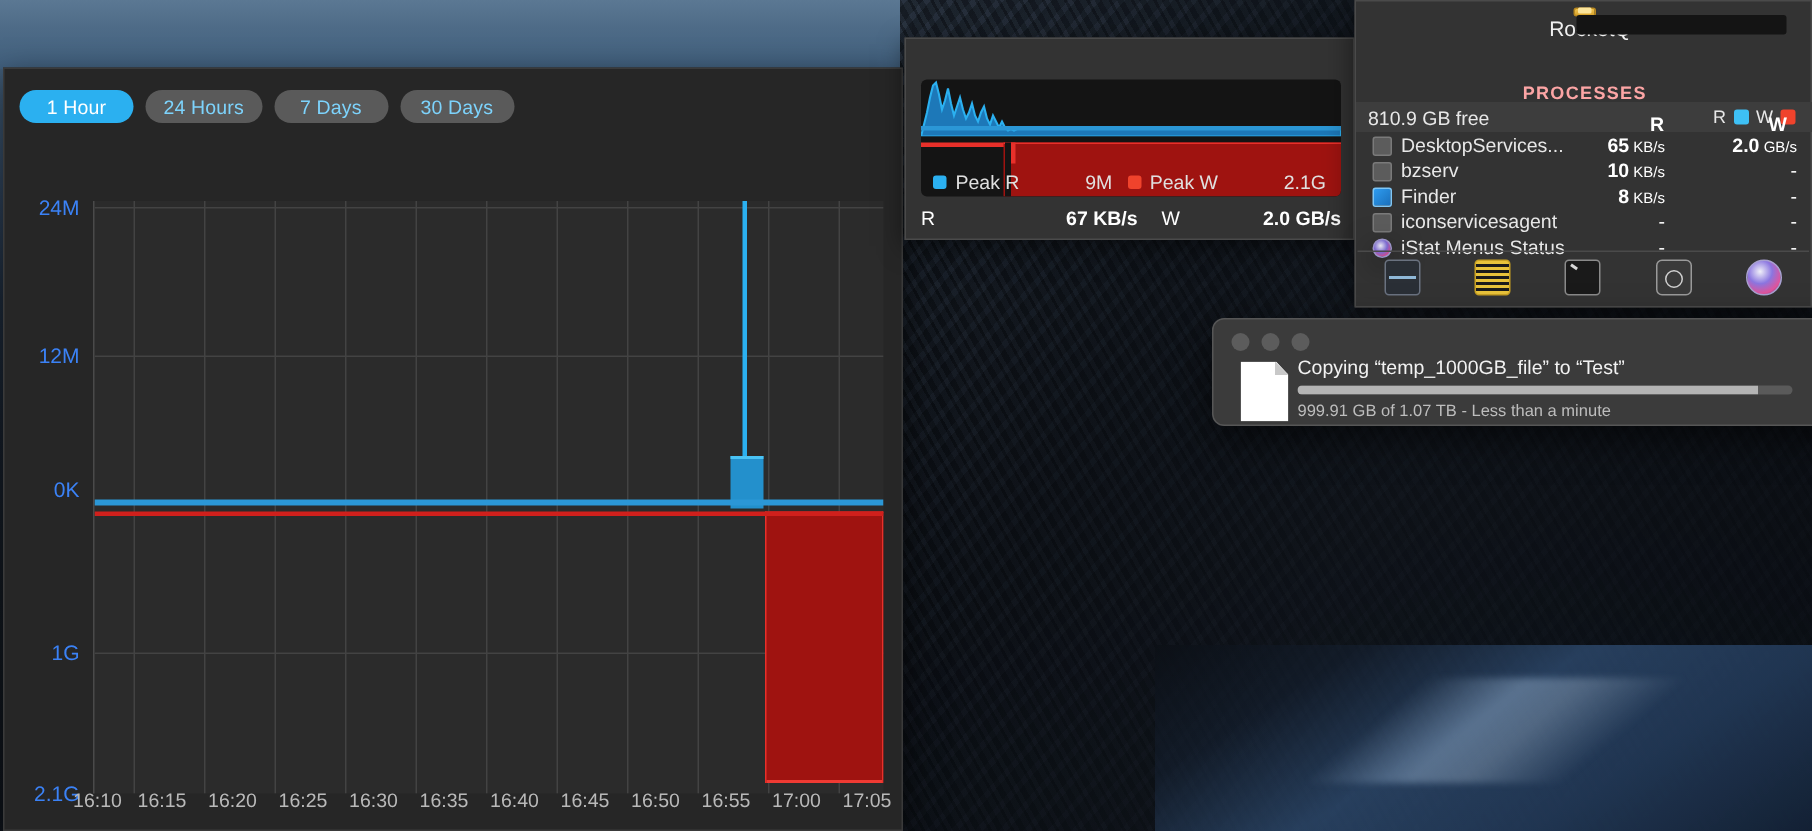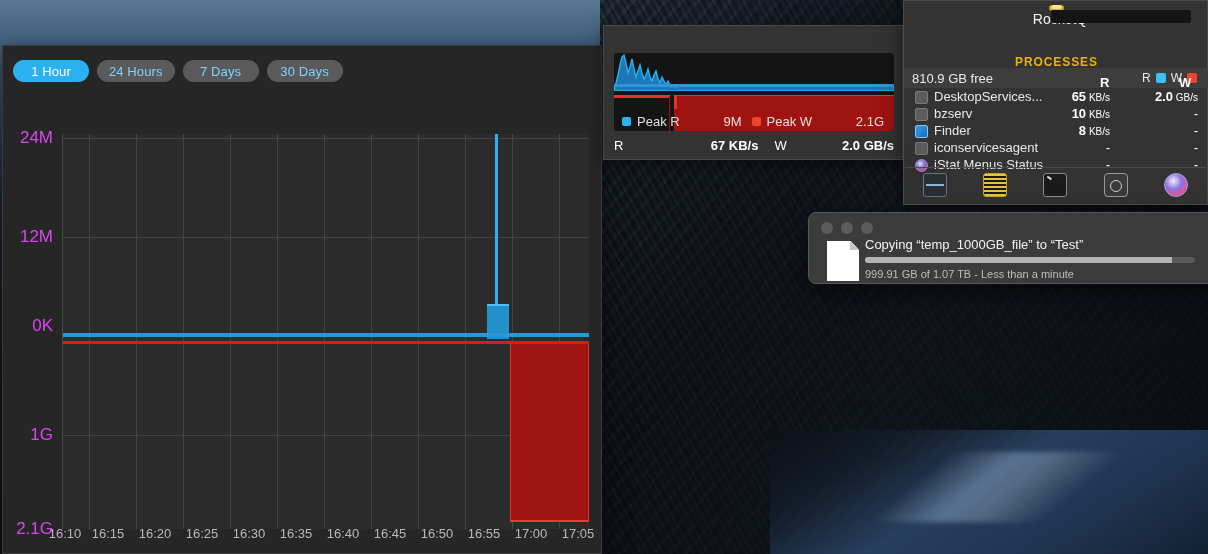--- a/index.html
+++ b/index.html
@@ -70,21 +70,21 @@
     box-sizing: border-box;
     letter-spacing: 0.1px;
   }
   .range-btn.active { background: #2bb0f0; color: #ffffff; }
 
   .plot-wrap {
     position: absolute; left: 0; top: 78px; width: 600px; height: 431px;
   }
   .y-labels {
     position: absolute; left: 0; top: 0; width: 56px; height: 415px;
-    color: #d946ef; font-size: 17px;
+    color: #3b82f6; font-size: 14px;
   }
   .y-lab { position: absolute; right: 6px; transform: translateY(-50%); }
   .x-labels {
     position: absolute; left: 0; top: 402px; width: 600px; height: 30px;
     color: #b9b9b9; font-size: 13px;
   }
   .x-lab { position: absolute; transform: translateX(-50%); }
 
   .plot {
     position: absolute; left: 59px; top: 10px; width: 526px; height: 395px;
@@ -197,21 +197,21 @@
     background: #3d3d3d;
     display: flex; align-items: center; margin-top: 41px;
   }
   .drive-free { color: #e8e8e8; font-size: 13px; margin-left: 8px; }
   .rw-ind { position: absolute; right: 12px; top: 0; height: 20px; display: flex; align-items: center; gap: 5px; }
   .rw-lab { color: #e8e8e8; font-size: 12px; }
   .rw-sq { width: 10px; height: 10px; border-radius: 2px; }
 
   .proc-title {
     position: absolute; left: 0; top: 54px; width: 305px;
-    text-align: center; color: #eab308; font-size: 12px;
+    text-align: center; color: #fca5a5; font-size: 12px;
     font-weight: bold; letter-spacing: 0.9px;
   }
   .proc-head {
     position: absolute; left: 0; top: 74px; width: 305px; height: 16px;
     color: #ffffff; font-size: 13px; font-weight: bold;
   }
   .proc-head .c-r { position: absolute; left: 196px; }
   .proc-head .c-w { position: absolute; left: 275px; }
   .proc-list { position: absolute; left: 0; top: 88px; width: 305px; }
   .proc-row { position: relative; height: 17px; }

